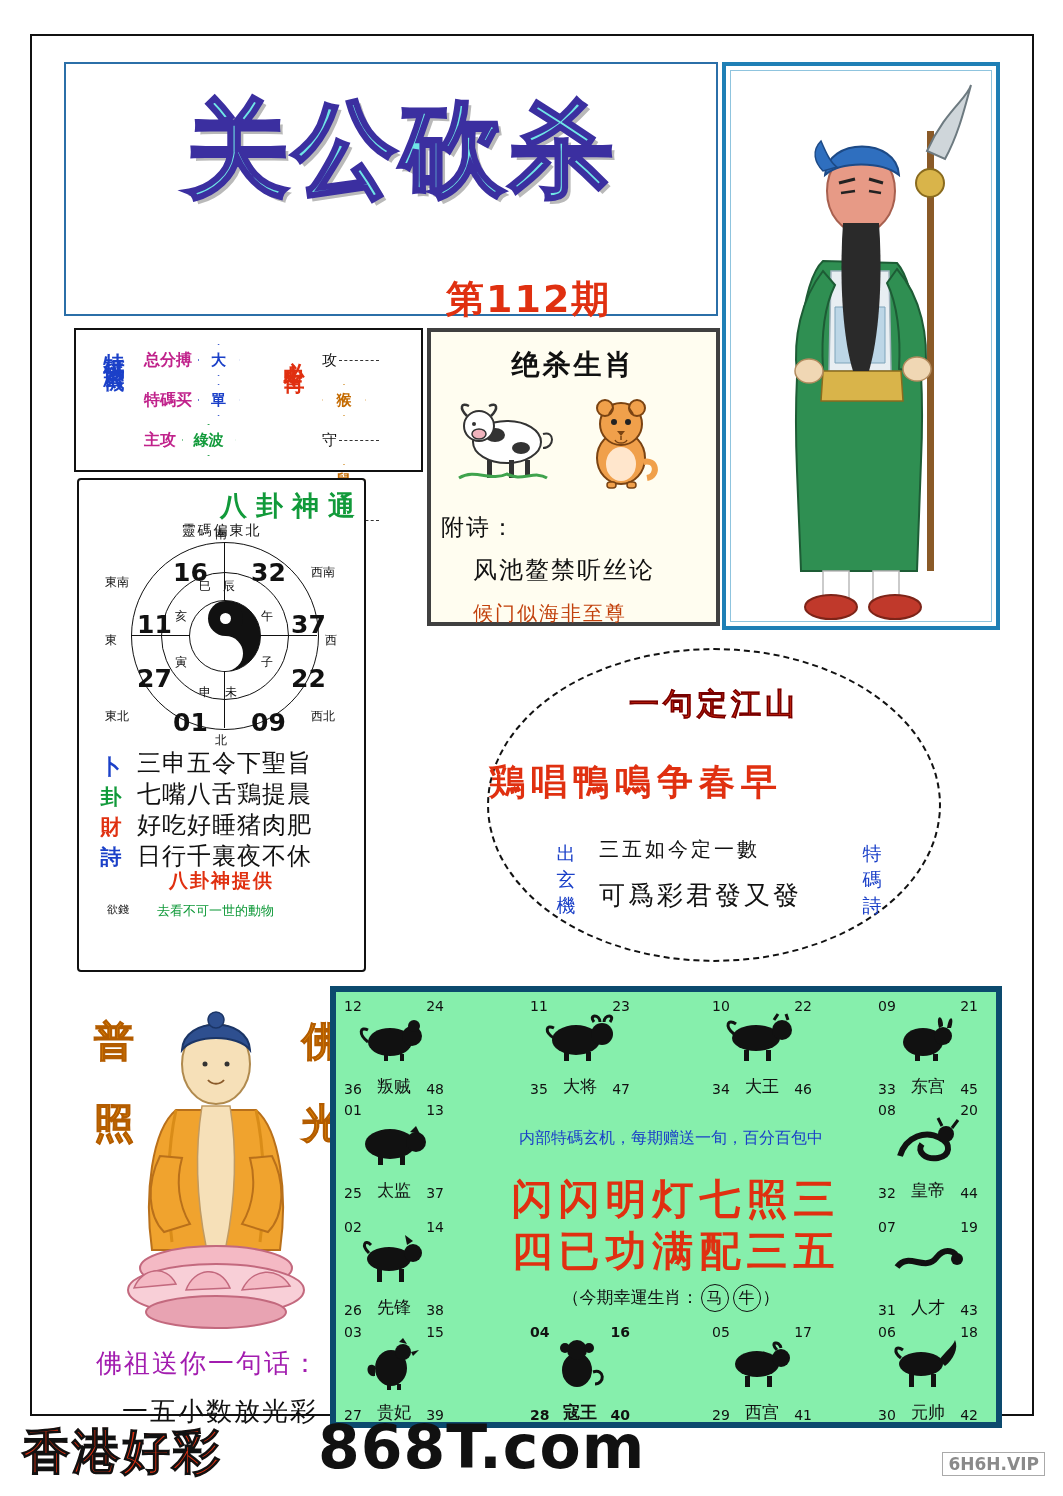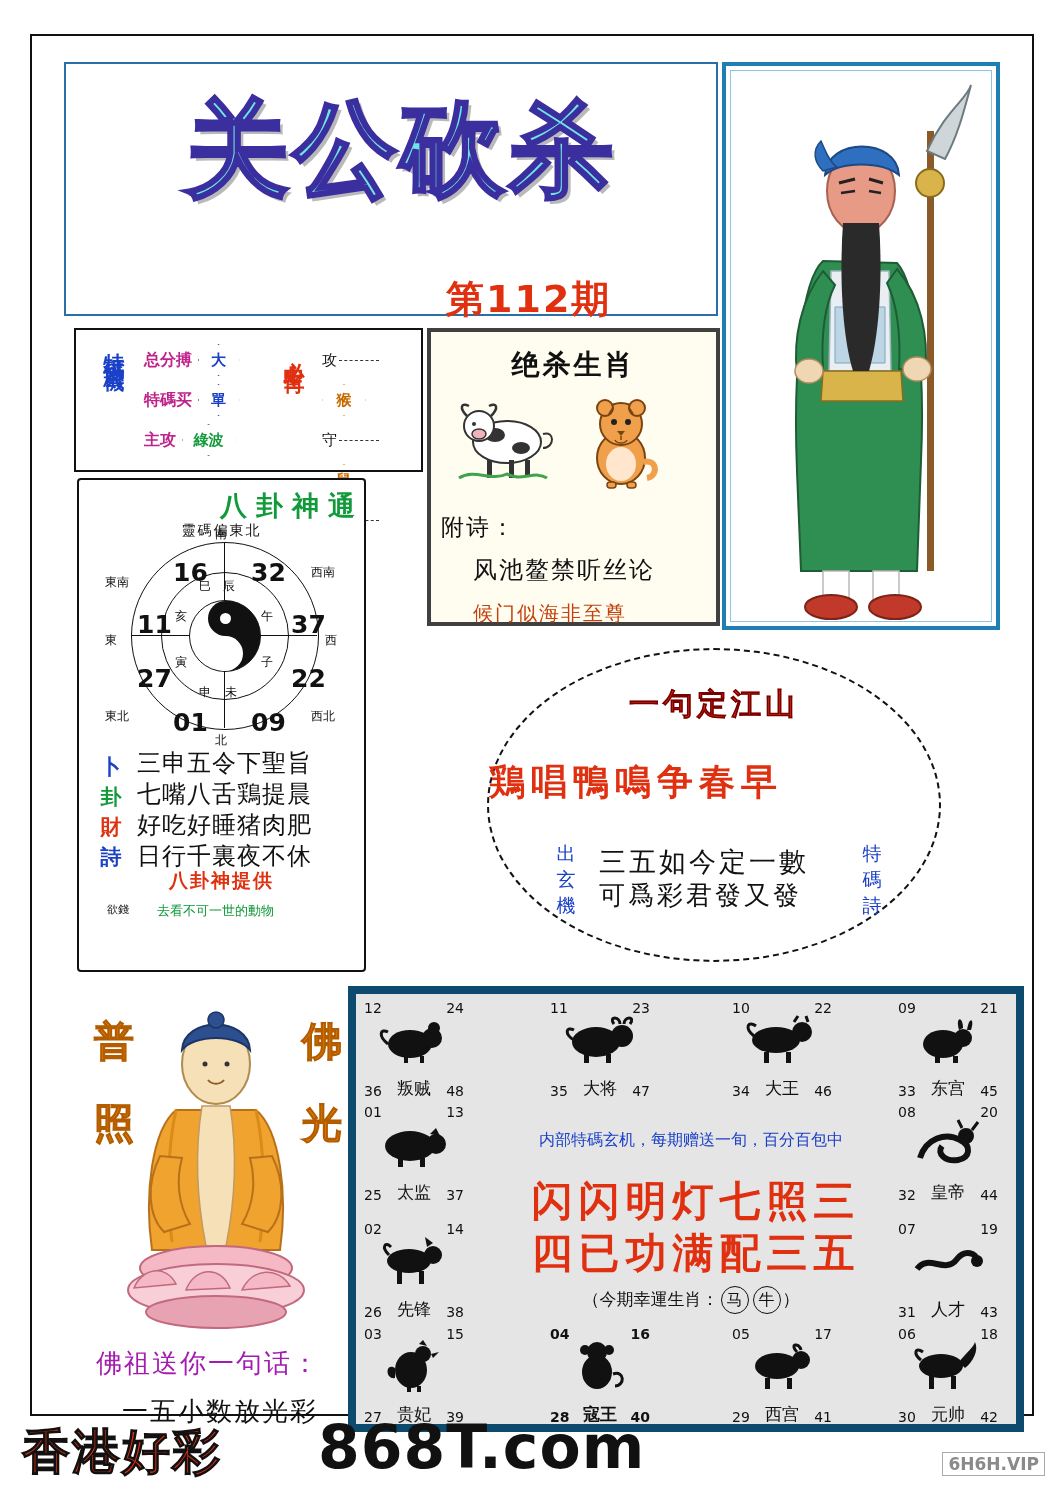--- a/index.html
+++ b/index.html
@@ -65,34 +65,34 @@
   .bagua-foot1{position:absolute;left:28px;top:422px;font-size:11px;color:#111;}
   .bagua-foot2{position:absolute;left:78px;top:422px;font-size:13px;color:#119a3a;}
 
   
   .oval{position:absolute;left:455px;top:612px;width:450px;height:310px;border:2px dashed #111;border-radius:50%;background:#fff;}
   .oval-title{position:absolute;top:34px;left:0;width:100%;text-align:center;font-size:30px;font-weight:bold;color:#e03010;letter-spacing:4px;
     -webkit-text-stroke:0.6px #700;}
   .oval-main{position:absolute;top:108px;left:0;width:100%;font-size:36px;font-weight:bold;color:#e03010;letter-spacing:6px;}
   .oval-left{position:absolute;left:62px;top:190px;width:30px;font-size:19px;line-height:26px;color:#1b40c8;text-align:center;}
   .oval-right{position:absolute;right:52px;top:190px;width:30px;font-size:19px;line-height:26px;color:#1b40c8;text-align:center;}
-  .oval-c1{position:absolute;left:110px;top:194px;font-size:27px;color:#111;letter-spacing:3px;}
+  .oval-c1{position:absolute;left:110px;top:186px;font-size:20px;color:#111;letter-spacing:3px;}
   .oval-c2{position:absolute;left:110px;top:228px;font-size:26px;color:#111;letter-spacing:3px;}
 
   
   .buddha-area{position:absolute;left:32px;top:960px;width:290px;height:410px;}
   .pu{position:absolute;left:30px;top:18px;font-size:40px;font-weight:bold;color:#e68a00;-webkit-text-stroke:1px #b35c00;}
   .zhao{position:absolute;left:30px;top:100px;font-size:40px;font-weight:bold;color:#e68a00;-webkit-text-stroke:1px #b35c00;}
   .fo{position:absolute;left:238px;top:18px;font-size:40px;font-weight:bold;color:#e68a00;-webkit-text-stroke:1px #b35c00;}
   .guang{position:absolute;left:238px;top:100px;font-size:40px;font-weight:bold;color:#e68a00;-webkit-text-stroke:1px #b35c00;}
   .buddha-text1{position:absolute;left:22px;top:350px;font-size:26px;color:#a21caf;letter-spacing:2px;margin-left:10px;}
   .buddha-text2{position:absolute;left:58px;top:398px;font-size:26px;color:#111;letter-spacing:2px;}
 
   
-  .grid-box{position:absolute;left:316px;top:950px;width:660px;height:430px;border:8px solid #0c4a6e;background:#e5e5e5;}
+  .grid-box{position:absolute;left:298px;top:950px;width:660px;height:430px;border:6px solid #0c4a6e;background:#86efac;}
   .cell{position:absolute;width:108px;height:104px;}
   .cell .n-tl{position:absolute;left:4px;top:2px;font-size:14px;color:#111;}
   .cell .n-tr{position:absolute;right:4px;top:2px;font-size:14px;color:#111;}
   .cell .n-bl{position:absolute;left:4px;bottom:3px;font-size:14px;color:#111;}
   .cell .n-br{position:absolute;right:4px;bottom:3px;font-size:14px;color:#111;}
   .cell .label{position:absolute;left:0;bottom:2px;width:100%;text-align:center;font-size:17px;color:#111;}
   .cell .animal{position:absolute;left:0;top:16px;width:100%;text-align:center;}
   .center-note{position:absolute;left:150px;top:136px;width:370px;text-align:center;font-size:16px;color:#1b40c8;}
   .center-l1{position:absolute;left:140px;top:180px;width:400px;text-align:center;font-size:41px;font-weight:bold;color:#e03010;letter-spacing:6px;}
   .center-l2{position:absolute;left:140px;top:232px;width:400px;text-align:center;font-size:41px;font-weight:bold;color:#e03010;letter-spacing:6px;}

